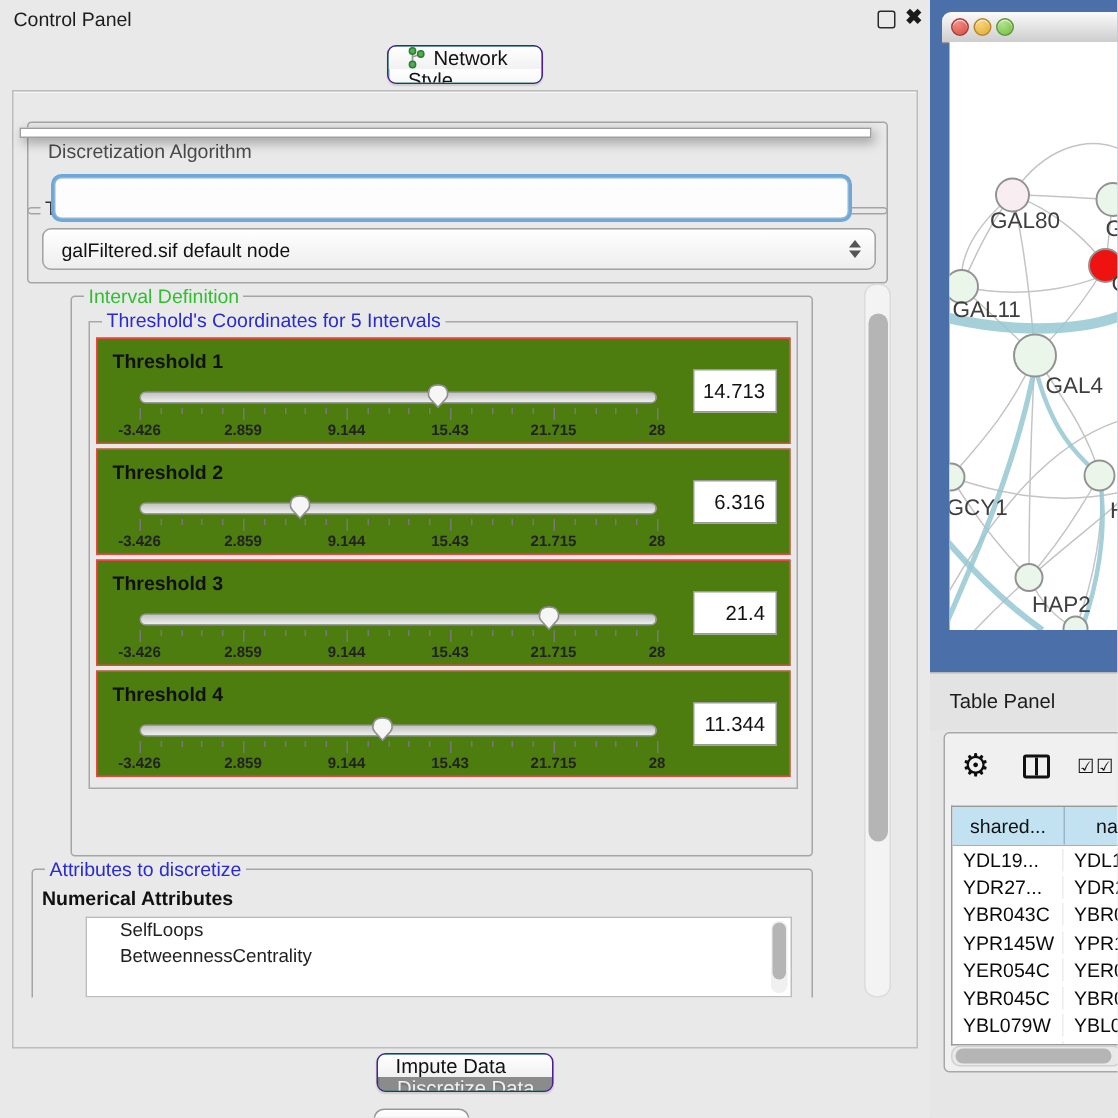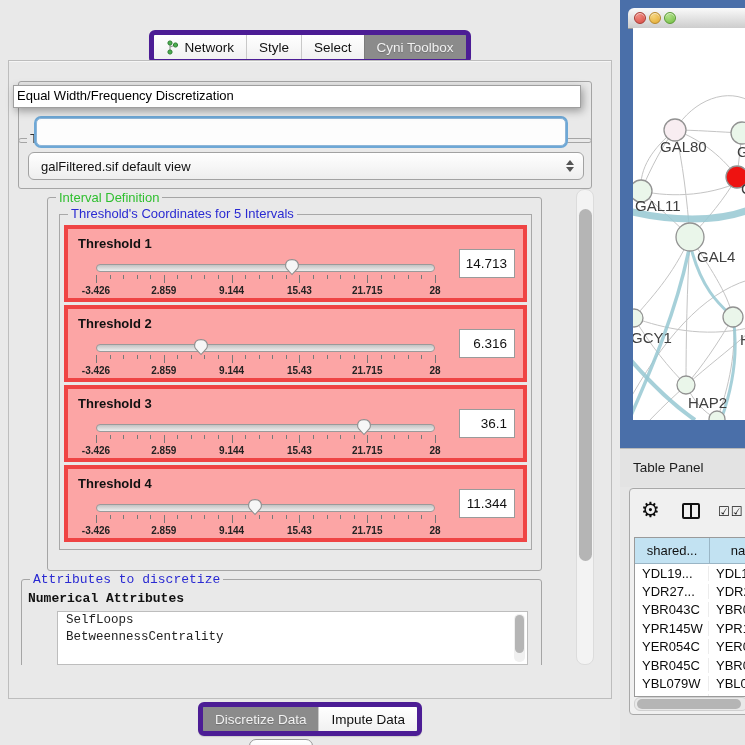--- a/index.html
+++ b/index.html
@@ -9,21 +9,21 @@
   
   .left-panel{position:absolute;top:0;left:0;width:620px;height:745px;background:#e9e9e9;border-right:1px solid #cfcfcf;}
   .titlebar{position:absolute;top:0;left:0;right:0;height:26px;}
   .titlebar .title{position:absolute;left:9px;top:5px;font-size:13px;color:#1c1c1c;}
   .float-box{position:absolute;right:23px;top:7px;width:10px;height:10px;border:1.6px solid #2a2a2a;border-radius:2px;}
   .close-x{position:absolute;right:5px;top:3px;font-size:14px;font-weight:bold;color:#1a1a1a;}
 
   .tabrow{position:absolute;left:0;right:0;display:flex;justify-content:center;}
   .tabrow.top{top:30px;}
   .tabrow.bottom{top:702px;}
-  .tabgroup{display:flex;border:5px solid #4c1d95;border-radius:6px;overflow:hidden;background:#22c55e;height:24px;box-shadow:0 1px 1px rgba(0,0,0,.12);}
+  .tabgroup{display:flex;border:1px solid #4c1d95;border-radius:6px;overflow:hidden;background:#22c55e;height:24px;box-shadow:0 1px 1px rgba(0,0,0,.12);flex-direction:column;}
   .tab{padding:0 12px;display:flex;align-items:center;gap:5px;font-size:13.5px;color:#111;
        background:linear-gradient(#ffffff,#f1f1f1);border-left:1px solid #c9c9c9;cursor:default;white-space:nowrap;}
   .tab:first-child{border-left:none;}
   .tab.selected{background:#8b8b8b;color:#f1f1f1;border-left-color:#7c7c7c;text-shadow:0 1px 1px rgba(0,0,0,.2);}
 
   .content{position:absolute;top:60px;left:8px;width:602px;height:637px;border:1px solid #bdbdbd;background:#e9e9e9;box-shadow:inset 0 1px 0 #f6f6f6;}
 
   .group{position:absolute;border:1px solid #a5a5a5;border-radius:3px;}
   .group-label{position:absolute;top:-8px;left:8px;background:#e9e9e9;padding:0 3px;font-size:13px;color:#333;}
   .group-label.green{color:#2fbf2f;}
@@ -55,37 +55,37 @@
   .vscroll .thumb{position:absolute;left:1.5px;right:1.5px;top:19px;height:352px;background:#b5b5b5;border-radius:7px;}
 
   .interval-group{left:33px;right:34px;top:8px;height:372px;}
   .noi-row{display:flex;align-items:center;margin-top:20px;padding-left:36px;}
   .noi-label{font-size:13px;font-weight:bold;color:#111;}
   .noi-combo{position:relative;margin-left:8px;width:252px;height:24px;border:1px solid #a2a2a2;border-radius:6px;
              background:linear-gradient(#ffffff,#eeeeee);display:flex;align-items:center;font-size:13px;}
   .noi-combo .ctext{padding-left:12px;}
 
   .thr-group{position:relative;margin:16px 9px 0 11px;border:1px solid #a8a8a8;padding:10px 4px 4px 4px;}
-  .threshold-panel{position:relative;height:69px;border:4px solid #ef4444;background:#fca5a5;margin-bottom:3px;}
+  .threshold-panel{position:relative;height:69px;border:1px solid #ef4444;background:#4d7c0f;margin-bottom:3px;}
   .th-title{position:absolute;left:10px;top:7px;font-size:13px;font-weight:bold;color:#111;}
   .slider-zone{position:absolute;left:28px;right:88px;top:32px;height:30px;}
   .track{position:absolute;left:0;right:0;top:3px;height:6px;border:1px solid #9a9a9a;border-radius:5px;
          background:linear-gradient(#c3c3c3,#ededed);}
   .handle{position:absolute;top:-3px;width:16px;height:18px;}
   .ticks{position:absolute;left:0;right:0;top:14px;height:8px;}
   .tick{position:absolute;top:0;width:1px;height:4px;background:#787878;}
   .tick.major{height:8px;}
   .ticklabel{position:absolute;top:24px;transform:translateX(-50%);font-size:10px;font-weight:bold;color:#222;white-space:nowrap;}
   .valbox{position:absolute;right:8px;top:20px;width:56px;height:29px;background:#fff;border:1px solid #9a9a9a;
           display:flex;align-items:center;justify-content:flex-end;padding-right:7px;font-size:13.5px;color:#111;box-sizing:border-box;padding-left:44px;}
 
-  .attr-group{left:7px;right:34px;top:390px;height:88px;font-family:Liberation Mono, monospace;}
+  .attr-group{left:7px;right:34px;top:390px;height:88px;}
   .attr-sub{position:absolute;left:6px;top:11px;font-size:13px;font-weight:bold;color:#111;}
   .attr-list{position:absolute;left:35px;right:13px;top:31px;bottom:3px;background:#fff;border:1px solid #bdbdbd;overflow:hidden;}
-  .attr-item{font-size:12.5px;color:#222;padding-left:8px;line-height:16.5px;white-space:nowrap;}
+  .attr-item{font-size:12.5px;color:#222;padding-left:22px;line-height:16.5px;white-space:nowrap;}
   .list-scroll{position:absolute;right:2px;top:2px;bottom:2px;width:11px;background:#f0f0f0;border-radius:5px;}
   .list-scroll .thumb{position:absolute;left:1px;right:1px;top:1px;height:38px;background:#b5b5b5;border-radius:5px;}
 
   .apply-btn{position:absolute;left:240px;top:646px;width:62px;height:22px;border:1px solid #979797;border-radius:7px;
              background:linear-gradient(#ffffff,#e4e4e4);font-size:13px;color:#111;display:flex;align-items:center;justify-content:center;box-shadow:0 1px 1px rgba(0,0,0,.1);margin-top:32px;}
 
   
   .right-panel{position:absolute;top:0;right:0;width:125px;height:745px;background:#e6e6e6;}
   .net-window{position:absolute;top:0;left:0;width:125px;height:448px;background:#4a6fa9;}
   .net-titlebar{position:absolute;top:8px;left:8px;right:0;height:20px;border-radius:6px 0 0 0;
@@ -112,20 +112,25 @@
   .drow{display:flex;height:18.4px;align-items:center;}
   .dcell{flex:0 0 74px;width:74px;padding-left:7px;box-sizing:border-box;font-size:13px;color:#0b0b0b;white-space:nowrap;overflow:hidden;border-right:1px solid #ececec;}
   .hscroll{position:absolute;left:4px;right:0;bottom:3px;height:12px;background:#e9e9e9;border:1px solid #d0d0d0;border-radius:6px;}
   .hscroll .thumb{position:absolute;top:1px;bottom:1px;left:2px;right:6px;background:#b5b5b5;border-radius:6px;}
 </style>
 </head>
 <body>
 
 <div class="left-panel">
 
+  <div class="titlebar">
+    <span class="title">Control Panel</span>
+    <span class="float-box"></span>
+    <span class="close-x">✖</span>
+  </div>
 
   <div class="tabrow top">
     <div class="tabgroup">
         <div class="tab">
           <svg width="13" height="15" viewBox="0 0 13 15">
             <path d="M4 3 L4 12 M4 7 L9.5 5" stroke="#9c9c9c" stroke-width="1.2" fill="none"></path>
             <circle cx="4" cy="3" r="2.1" fill="#4caf50" stroke="#2e7d32"></circle>
             <circle cx="4" cy="12" r="2.1" fill="#4caf50" stroke="#2e7d32"></circle>
             <circle cx="9.5" cy="5" r="2.1" fill="#4caf50" stroke="#2e7d32"></circle>
           </svg>
@@ -145,28 +150,27 @@
 
   <div class="content">
 
     <div class="group algo-group">
       <span class="algo-label">Discretization Algorithm</span>
       <div class="combo-behind"></div>
     </div>
 
     <div class="popup">
       <div id="popup-options">
-          <div class="popup-opt">Equal Width/Frequency Discretization</div>
         </div>
     </div>
 
     <div class="group tabledata-group">
       <span class="group-label">Table Data</span>
       <div class="combo td-combo">
-        <span class="ctext">galFiltered.sif default view</span>
+        <span class="ctext">galFiltered.sif default node</span>
         <span class="spinner"></span>
       </div>
     </div>
 
     <div class="scrollwrap">
       <div class="group interval-group">
         <span class="group-label green">Interval Definition</span>
         <div class="thr-group">
           <span class="group-label blue" style="top:-9px;">Threshold's Coordinates for 5 Intervals</span>
           <div id="threshold-panels">
@@ -293,21 +297,21 @@
                     <span class="tick" style="left: 96%;"></span>
                     <span class="tick major" style="left: 100%;"></span>
                   </div>
                   <span class="ticklabel" style="left: 0%;">-3.426</span>
                   <span class="ticklabel" style="left: 20%;">2.859</span>
                   <span class="ticklabel" style="left: 40%;">9.144</span>
                   <span class="ticklabel" style="left: 60%;">15.43</span>
                   <span class="ticklabel" style="left: 80%;">21.715</span>
                   <span class="ticklabel" style="left: 100%;">28</span>
                 </div>
-                <div class="valbox">36.1</div>
+                <div class="valbox">21.4</div>
               </div>
               <div class="threshold-panel">
                 <div class="th-title">Threshold 4</div>
                 <div class="slider-zone">
                   <div class="track"></div>
                   <div class="handle" style="left: calc(47% - 8px);"><svg width="16" height="18" viewBox="0 0 16 18">
                       <path d="M8 16.5 L2.8 10.8 Q1.6 9.6 1.6 7.8 Q1.6 1.6 8 1.6 Q14.4 1.6 14.4 7.8 Q14.4 9.6 13.2 10.8 Z" fill="#f6f6f6" stroke="#8f8f8f" stroke-width="1.1"></path>
                     </svg></div>
                   <div class="ticks">
                     <span class="tick major" style="left: 0%;"></span>
@@ -367,25 +371,25 @@
 
     <div class="vscroll" style="position:absolute;">
         <div class="thumb"></div>
       </div>
 
     <div class="apply-btn">Apply</div>
   </div>
 
   <div class="tabrow bottom">
     <div class="tabgroup">
+        <div class="tab">
+          <span>Impute Data</span>
+        </div>
         <div class="tab selected">
           <span>Discretize Data</span>
-        </div>
-        <div class="tab">
-          <span>Impute Data</span>
         </div>
       </div>
   </div>
 </div>
 
 <div class="right-panel">
 
   <div class="net-window">
     <div class="net-titlebar">
       <span class="tl red"></span>

